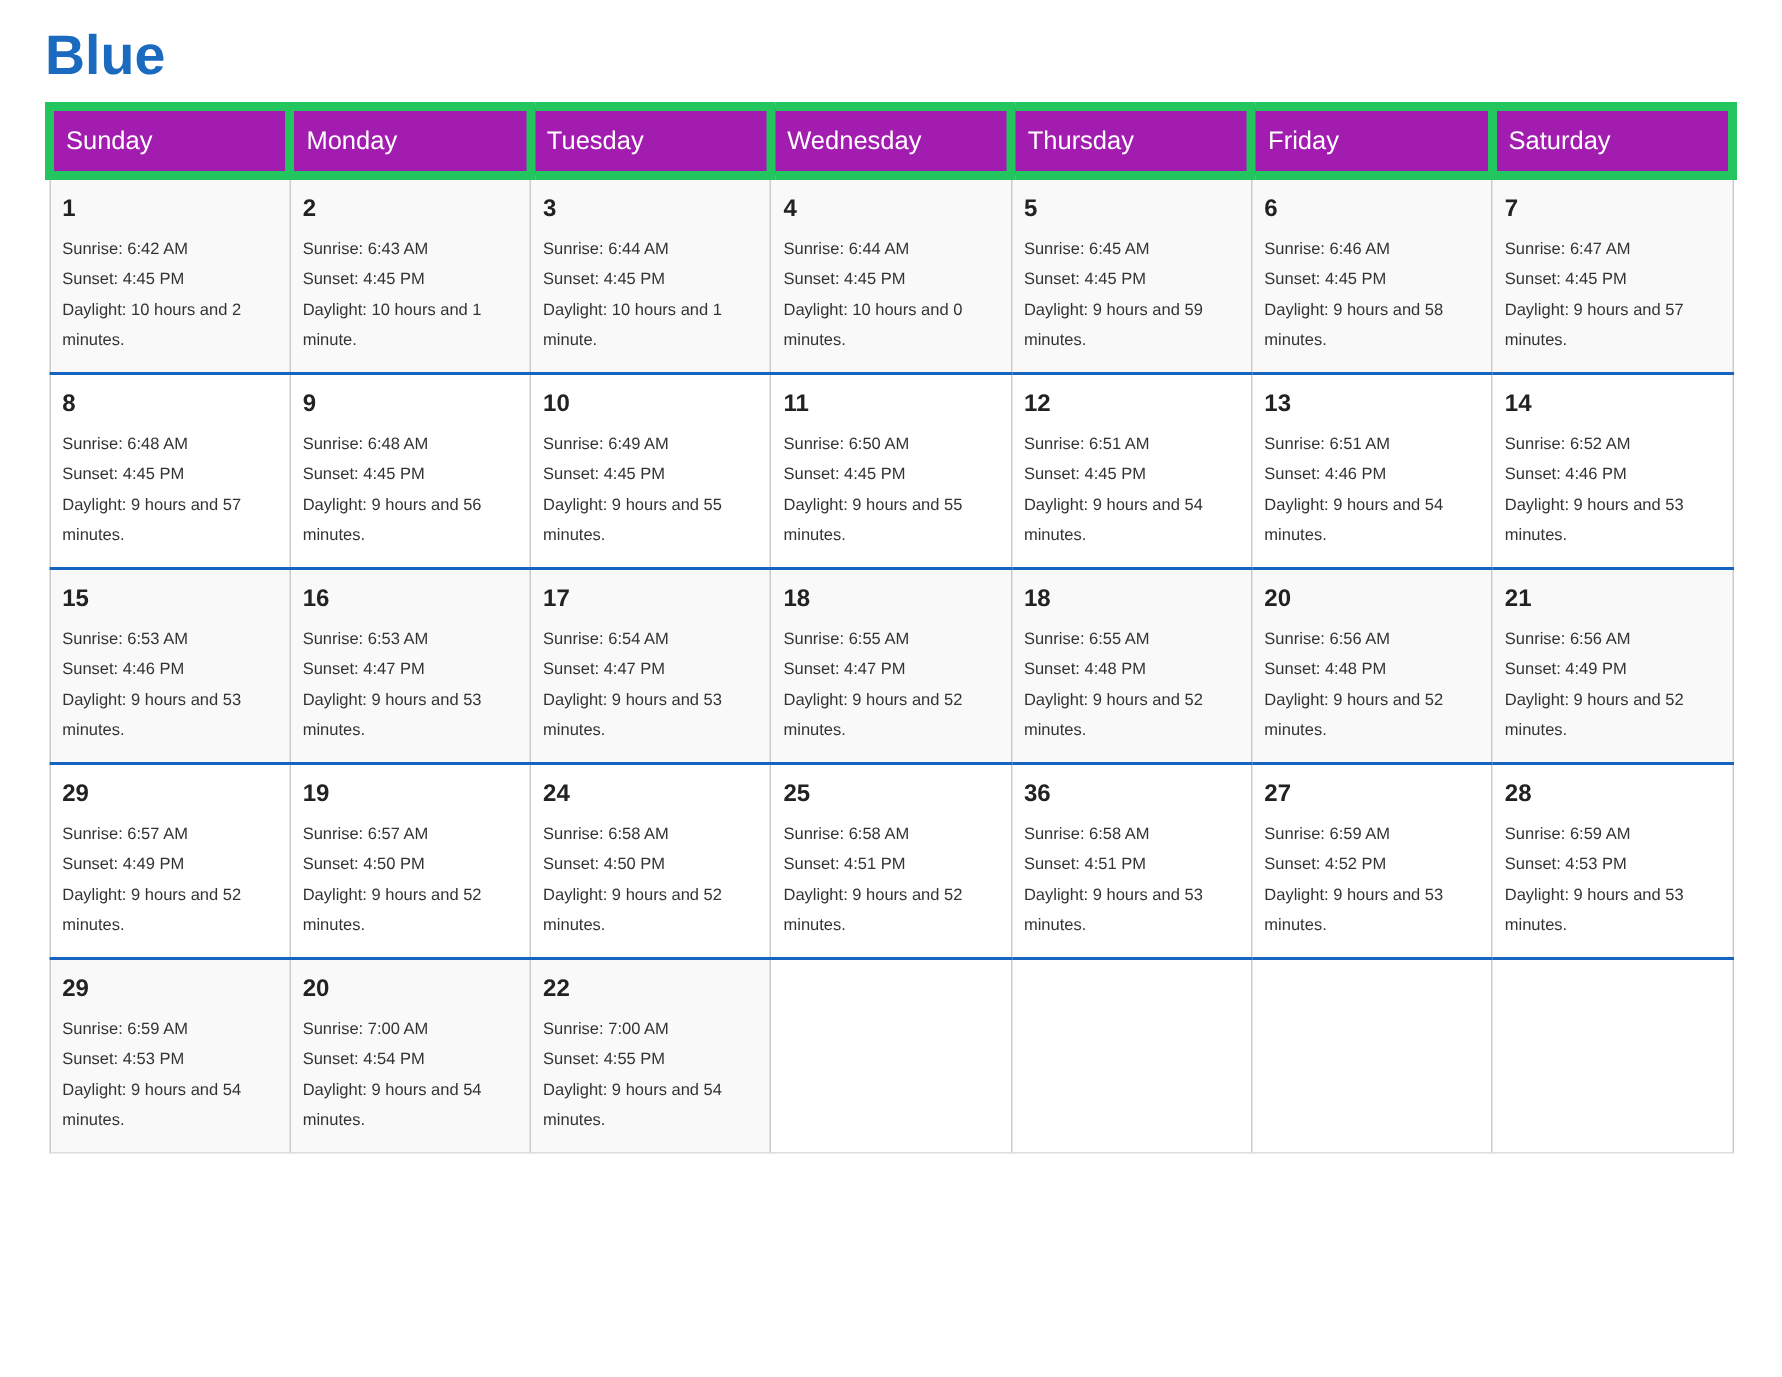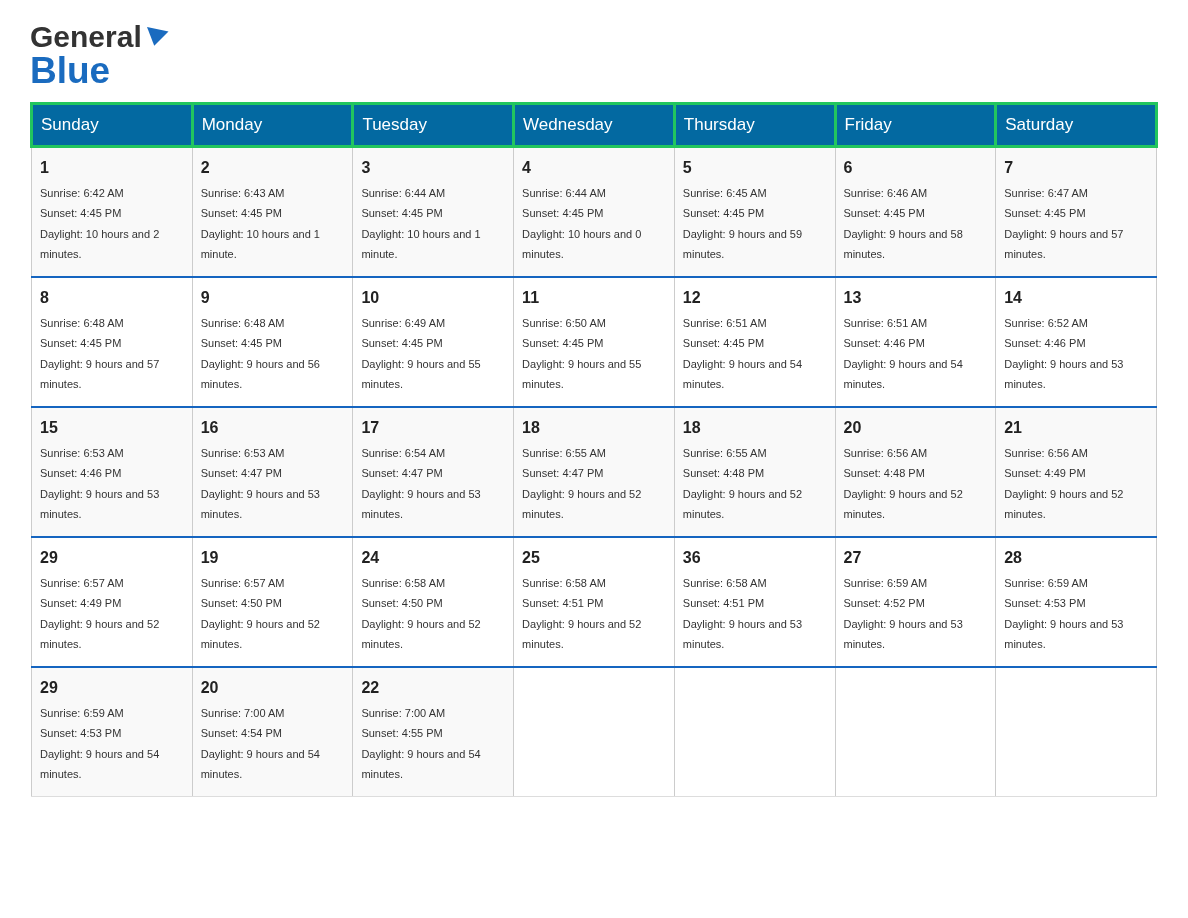--- a/index.html
+++ b/index.html
@@ -34,27 +34,27 @@
       font-size: 22px;
       color: #555;
       margin-top: 4px;
     }
     .calendar {
       width: 100%;
       border-collapse: collapse;
       margin-top: 10px;
     }
     .calendar th {
-      background-color: #0369a1;
+      background-color: #a21caf;
       color: #fff;
       padding: 10px 8px;
       text-align: left;
       font-size: 17px;
       font-weight: normal;
-      border: 3px solid #22c55e;
+      border: 6px solid #22c55e;
     }
     .calendar td {
       vertical-align: top;
       padding: 8px 8px 12px 8px;
       border: 1px solid #ccc;
       width: 14.28%;
       background: #fff;
       font-size: 13.5px;
       color: #333;
       line-height: 1.5;
@@ -85,24 +85,20 @@
       border-bottom: 1px solid #ddd;
       border-left: 1px solid #ccc;
       border-right: 1px solid #ccc;
     }
   </style>
 </head>
 <body>
 
 <div class="header">
   <div class="logo">
-    <div style="display:flex;align-items:center;font-size:30px;font-weight:bold;color:#333;">
-      <span>General</span>
-      <span style="display:inline-block;width:0;height:0;border-left:11px solid transparent;border-right:11px solid transparent;border-top:17px solid #1a6bbf;margin:0 3px;transform:rotate(12deg);"></span>
-    </div>
     <div style="display:flex;align-items:center;font-size:37px;font-weight:bold;margin-top:-4px;justify-content:center;">
       <span style="color:#1a6bbf;">Blue</span>
     </div>
   </div>
   <div class="title-area">
     <div class="month-title"></div>
     <div class="location"></div>
   </div>
 </div>
 

